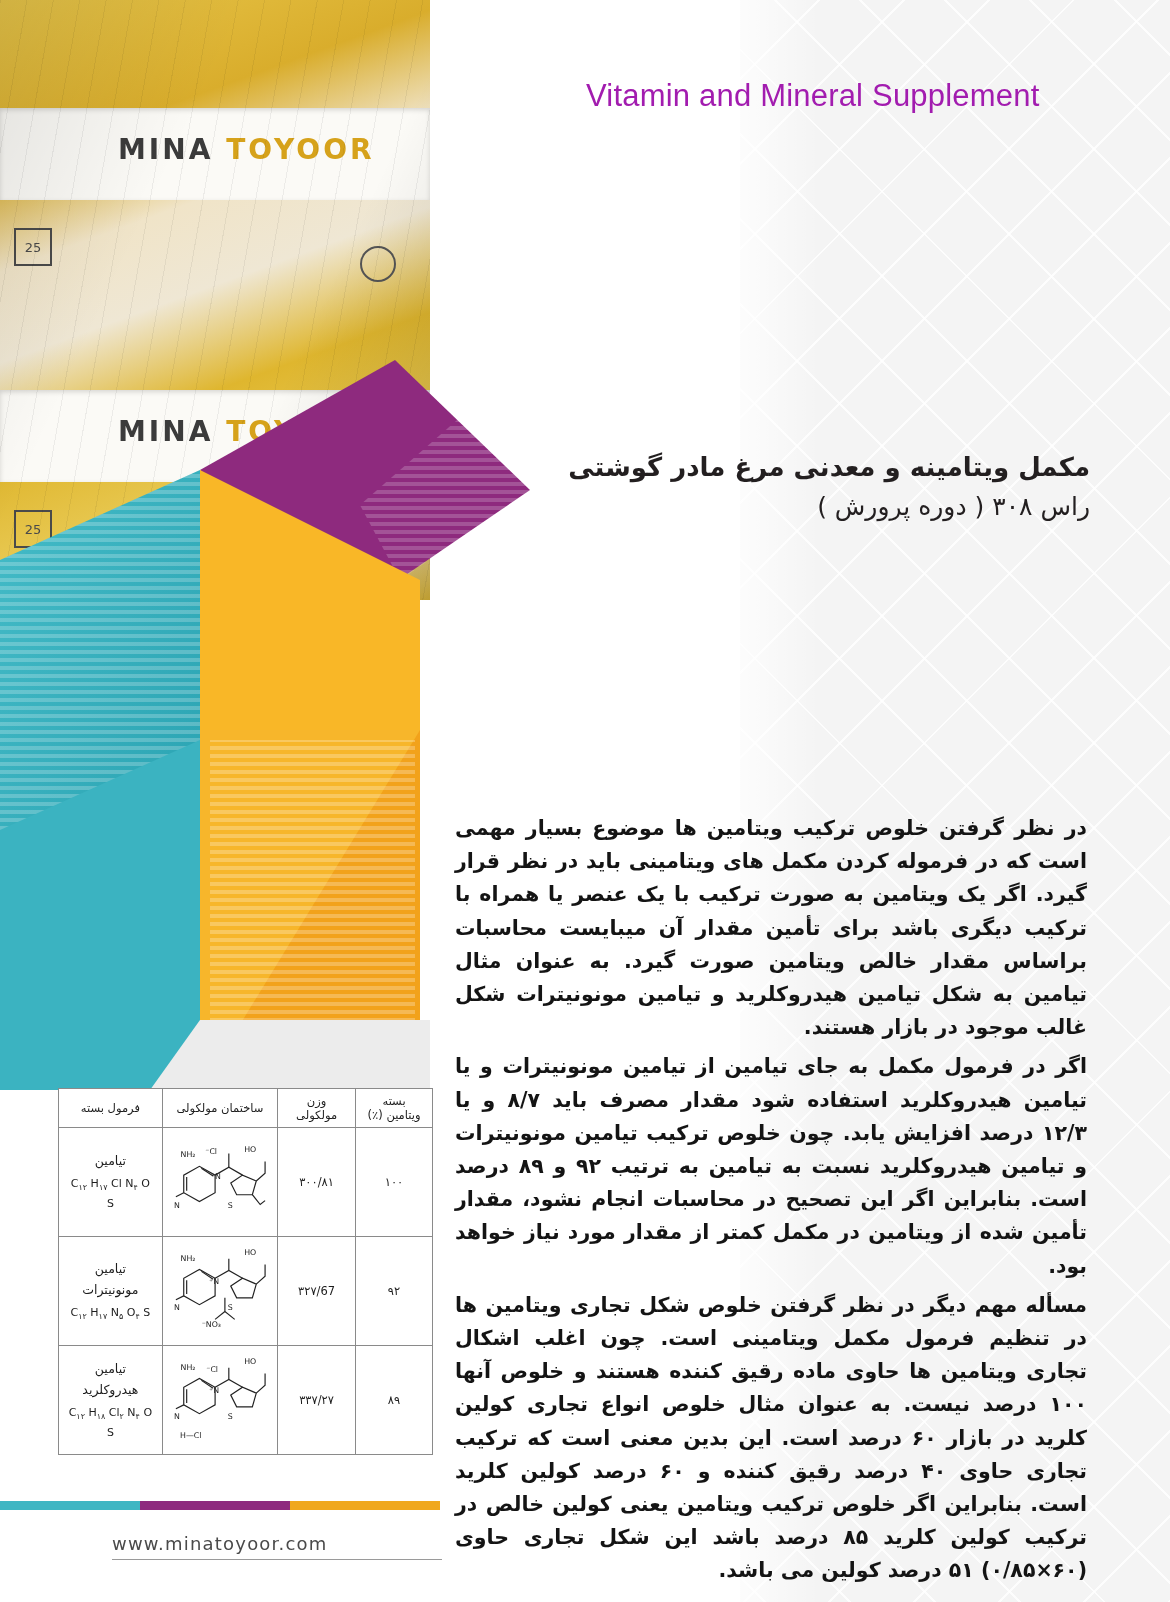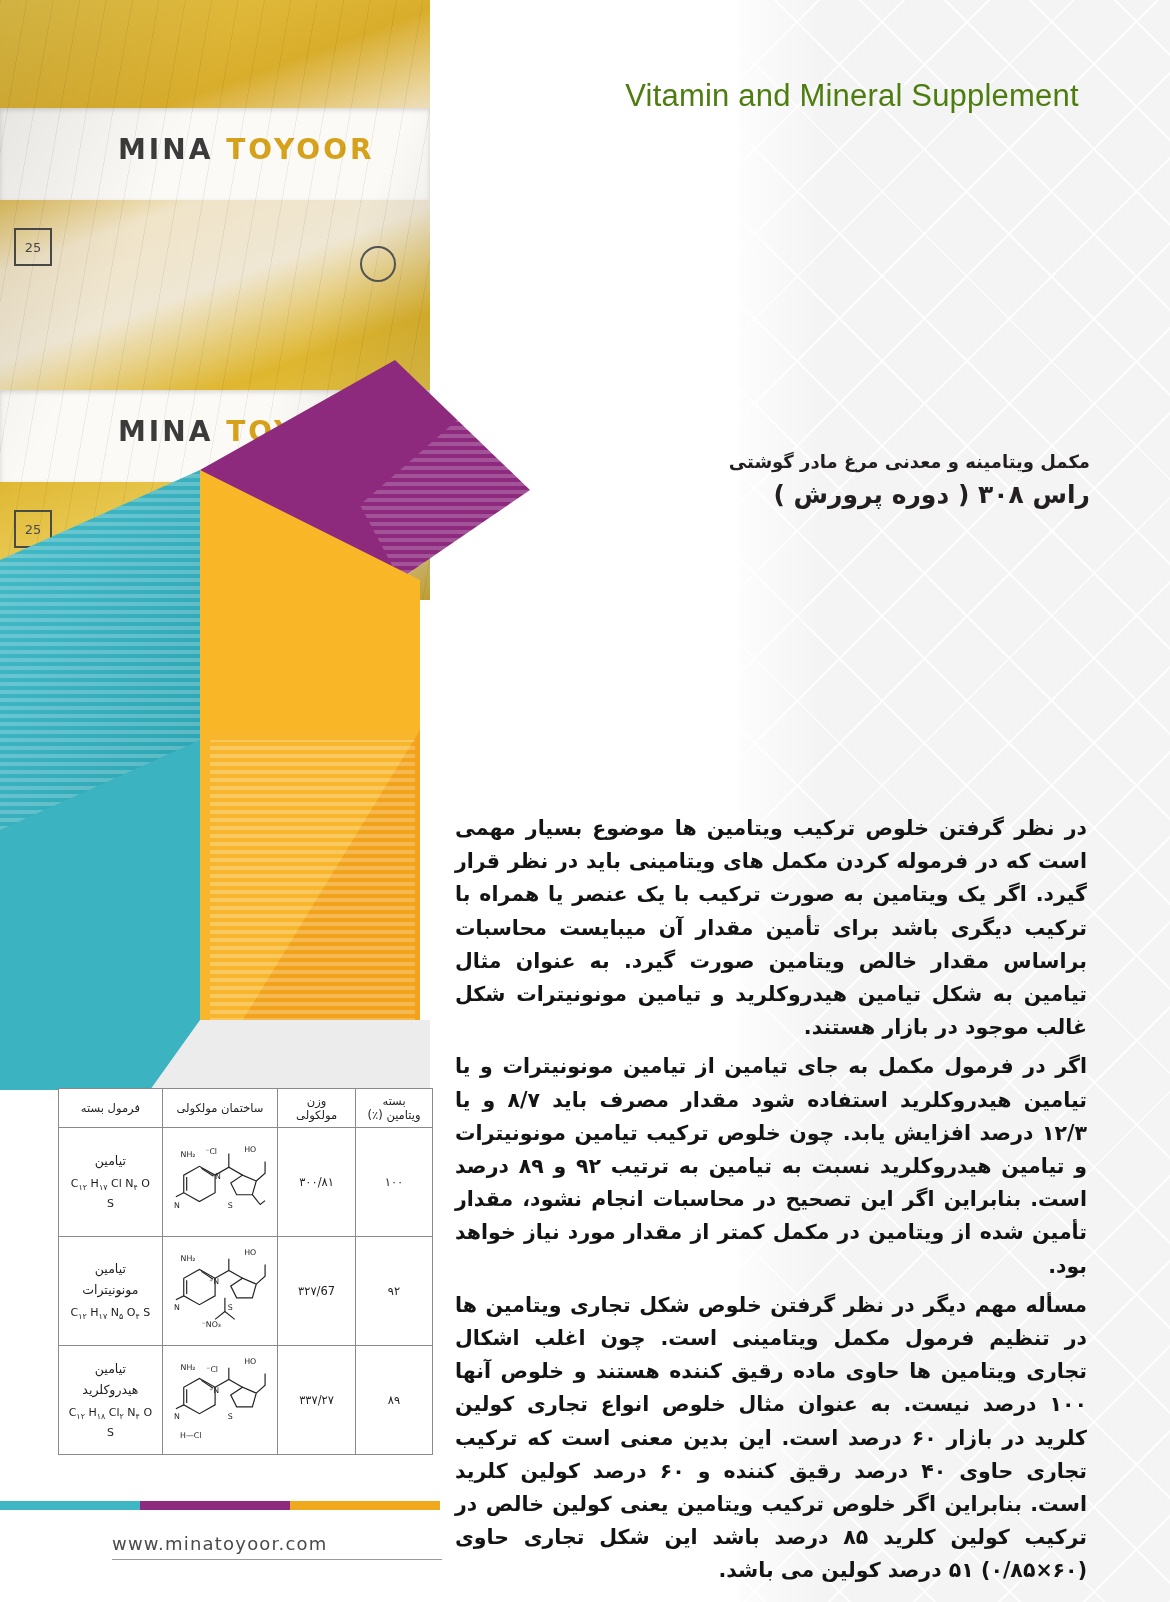--- a/index.html
+++ b/index.html
@@ -115,47 +115,47 @@
     inset: 0;
     background-image: repeating-linear-gradient(100deg, rgba(0,0,0,0.06) 0 1px, rgba(0,0,0,0) 1px 26px);
   }
 
   
   .art { position: absolute; left: 0; top: 330px; width: 560px; height: 760px; }
 
   
   .header-title {
     position: absolute;
-    left: 602px;
+    left: 586px;
     top: 78px;
     width: 500px;
-    text-align: center;
+    text-align: left;
     direction: ltr;
     font-size: 31px;
-    color: #4d7c0f;
+    color: #a21caf;
     font-family: "Liberation Sans", sans-serif;
     letter-spacing: 0.2px;
   }
 
   .subtitle-block {
     position: absolute;
     left: 560px;
     top: 448px;
     width: 530px;
     text-align: right;
     color: #231f20;
   }
   .subtitle-1 {
-    font-size: 18px;
+    font-size: 26px;
     font-weight: 700;
     line-height: 1.5;
   }
   .subtitle-2 {
     font-size: 25px;
-    font-weight: 700;
+    font-weight: 400;
     line-height: 1.6;
   }
 
   
   .body-text {
     position: absolute;
     left: 455px;
     top: 812px;
     width: 640px;
     text-align: justify;

